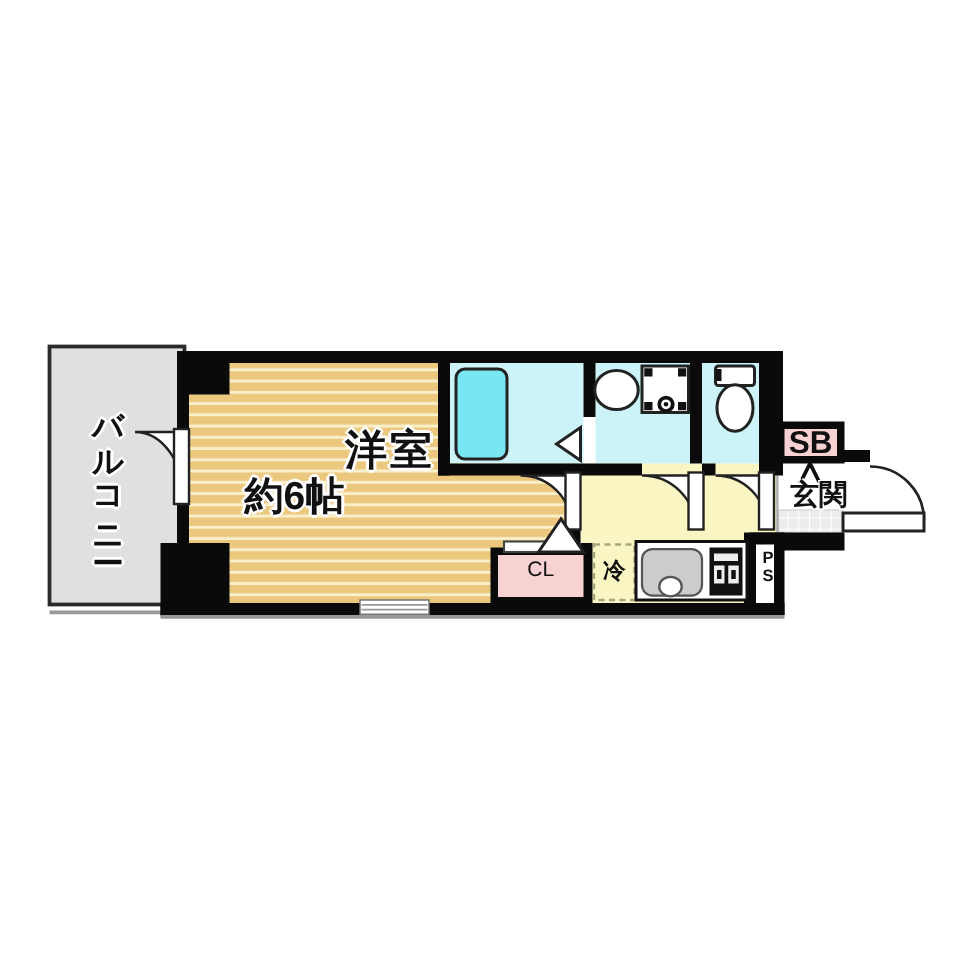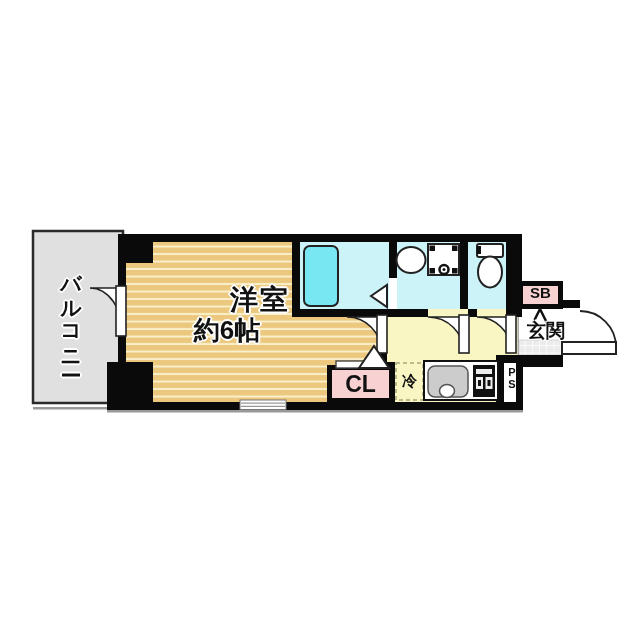--- a/index.html
+++ b/index.html
@@ -7,25 +7,25 @@
           font-family:"Liberation Sans","DejaVu Sans",sans-serif;}
   #plan-svg{position:absolute;left:0;top:0;}
   .lbl{position:absolute;color:#111;
        text-shadow:-1px -1px 0 #fff,1px -1px 0 #fff,-1px 1px 0 #fff,1px 1px 0 #fff,
                    0 -2px 0 #fff,0 2px 0 #fff,-2px 0 0 #fff,2px 0 0 #fff;
        white-space:pre;line-height:1.05;}
   .lbl-balcony{left:54px;top:260px;width:28px;height:150px;
        writing-mode:vertical-rl;font-size:21px;font-weight:bold;letter-spacing:2px;}
   .lbl-room-name{left:168px;top:285px;width:122px;text-align:right;
        font-size:28px;font-weight:bold;letter-spacing:2px;}
-  .lbl-room-size{left:163px;top:317px;width:128px;text-align:center;
+  .lbl-room-size{left:163px;top:317px;width:128px;text-align:left;
        font-size:26px;font-weight:bold;}
-  .lbl-cl{left:329px;top:372px;width:63px;text-align:center;font-size:23px;font-weight:700;text-shadow:none;}
+  .lbl-cl{left:329px;top:372px;width:63px;text-align:center;font-size:14px;font-weight:400;text-shadow:none;}
   .lbl-rei{left:396px;top:373px;width:27px;text-align:center;font-size:15px;font-weight:600;text-shadow:none;}
-  .lbl-sb{left:520px;top:285px;width:41px;text-align:center;font-size:15px;font-weight:600;text-shadow:none;}
+  .lbl-sb{left:520px;top:285px;width:41px;text-align:center;font-size:21px;font-weight:600;text-shadow:none;}
   .lbl-genkan{left:515px;top:321px;width:50px;text-align:right;font-size:19px;font-weight:bold;
        text-shadow:-1px -1px 0 #fff,1px -1px 0 #fff,-1px 1px 0 #fff,1px 1px 0 #fff;}
   .lbl-ps{left:503px;top:366px;width:14px;height:34px;writing-mode:vertical-rl;text-orientation:upright;
        font-size:11px;font-weight:bold;text-shadow:none;letter-spacing:0;}
 </style>
 </head>
 <body>
 
 <div id="canvas">
 

